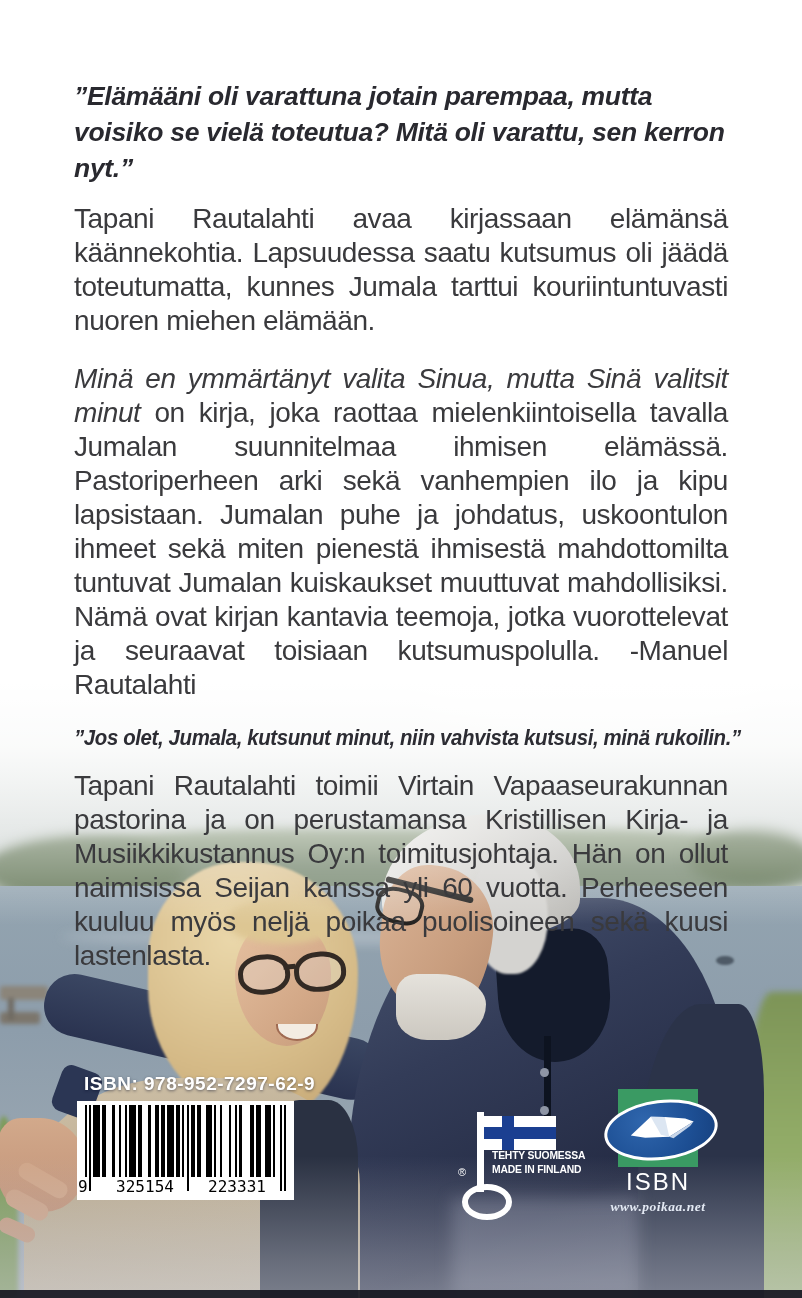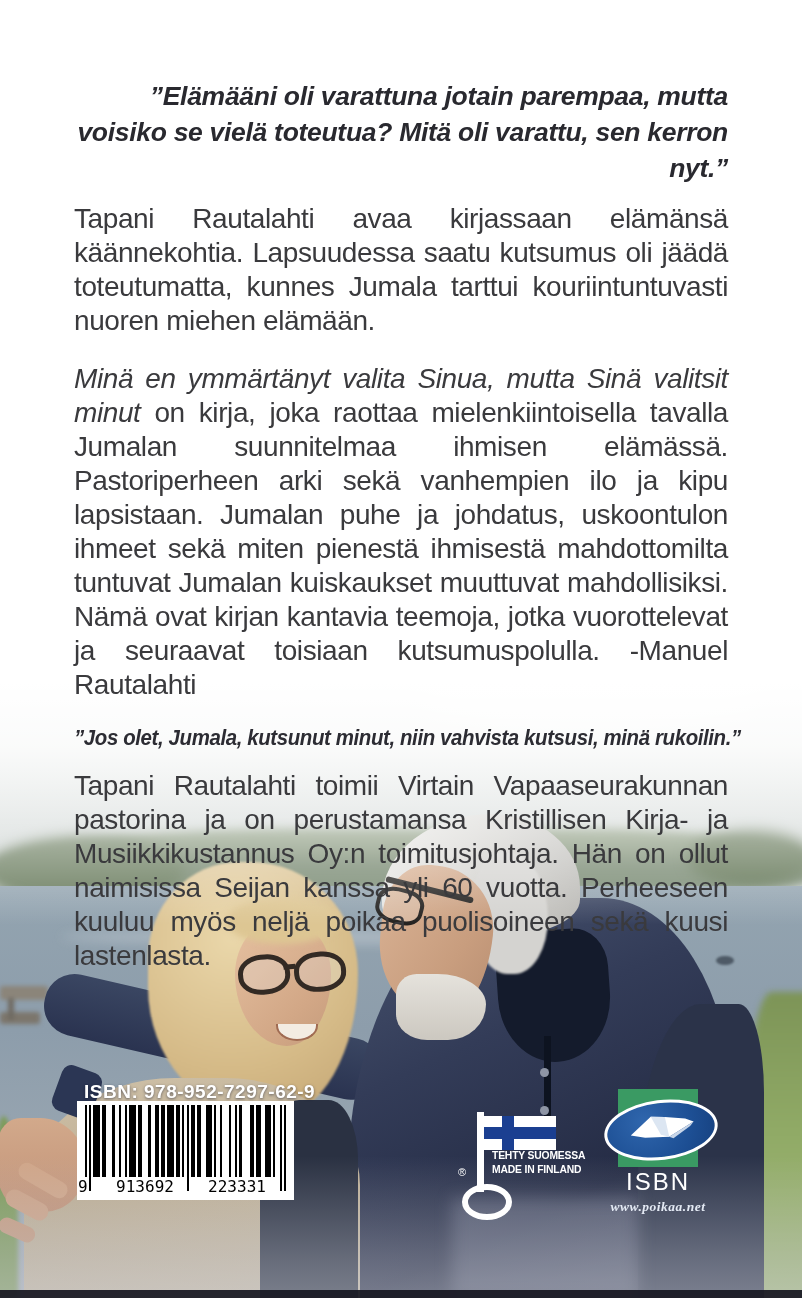--- a/index.html
+++ b/index.html
@@ -81,30 +81,30 @@
   .f3{left:-2px;top:622px;width:38px;height:16px;background:#c69c80;transform:rotate(24deg);}
   .jacket-light{left:452px;top:598px;width:186px;height:100px;background:rgba(150,155,175,.35);filter:blur(8px);}
   .haze-bottom{left:0;top:556px;width:802px;height:142px;
     background:linear-gradient(rgba(200,202,212,0),rgba(196,198,208,.38) 70%,rgba(203,205,214,.5));}
   .white-fade{left:0;top:0;width:802px;height:325px;
     background:linear-gradient(#ffffff 0%,#ffffff 25%,rgba(255,255,255,.88) 45%,rgba(255,255,255,.5) 68%,rgba(255,255,255,0) 100%);}
   .bottom-strip{left:0;top:690px;width:802px;height:8px;background:#171721;opacity:.92;}
   
   .text-block{position:absolute;left:74px;top:78px;width:654px;z-index:5;color:#3a3a3d;}
   .headline{margin:0 0 16px 0;font-size:26.5px;line-height:36px;font-weight:bold;font-style:italic;
-    text-align:right;color:#29292f;letter-spacing:-.3px;}
+    text-align:left;color:#29292f;letter-spacing:-.3px;}
   .text-block p{margin:0;font-size:28px;line-height:34px;text-align:justify;letter-spacing:-.4px;}
   .para-1{margin-bottom:24px !important;}
   .para-2{margin-bottom:20px !important;}
   .quote{font-weight:bold;font-style:italic;color:#2c2c33;font-size:21.5px !important;line-height:33px !important;}
   .quote-1{white-space:nowrap;transform:scaleX(.95);transform-origin:left center;margin-bottom:14px !important;}
   .quote-2{margin-bottom:10px !important;}
   
   .isbn-label{position:absolute;left:84px;top:1073px;z-index:6;color:#fff;font-weight:bold;
-    font-size:19px;letter-spacing:.5px;text-shadow:0 1px 3px rgba(10,15,40,.55);margin-top:8px;}
+    font-size:19px;letter-spacing:.5px;text-shadow:0 1px 3px rgba(10,15,40,.55);}
   .barcode{position:absolute;left:77px;top:1101px;width:217px;height:99px;background:#fff;z-index:6;}
   .bars{position:absolute;left:8px;top:4px;width:201px;height:90px;}
   .bars div{position:absolute;top:0;background:#000;}
   .bc-num{position:absolute;font-family:"DejaVu Sans Mono","Liberation Mono",monospace;
     font-size:16px;color:#000;top:76px;background:#fff;line-height:20px;}
   .bc-first{left:1px;}
   .bc-left{left:27px;width:82px;text-align:center;}
   .bc-right{left:119px;width:82px;text-align:center;}
   
   .keyflag{position:absolute;left:0;top:0;z-index:6;color:#fff;}
@@ -248,21 +248,21 @@
         <div style="left: 171.315px; width: 2.115px; height: 72px;"></div>
         <div style="left: 173.43px; width: 2.115px; height: 72px;"></div>
         <div style="left: 179.775px; width: 2.115px; height: 72px;"></div>
         <div style="left: 181.89px; width: 2.115px; height: 72px;"></div>
         <div style="left: 184.005px; width: 2.115px; height: 72px;"></div>
         <div style="left: 188.235px; width: 2.115px; height: 72px;"></div>
         <div style="left: 194.58px; width: 2.115px; height: 86px;"></div>
         <div style="left: 198.81px; width: 2.115px; height: 86px;"></div>
       </div>
     <div class="bc-num bc-first">9</div>
-    <div class="bc-num bc-left">913692</div>
+    <div class="bc-num bc-left">325154</div>
     <div class="bc-num bc-right">223331</div>
   </div>
 
   <div class="keyflag">
     <span class="kf-reg">®</span>
     <div class="kf-stem"></div>
     <div class="kf-flag">
       <div class="kf-cross-h"></div>
         <div class="kf-cross-v"></div>
     </div>

